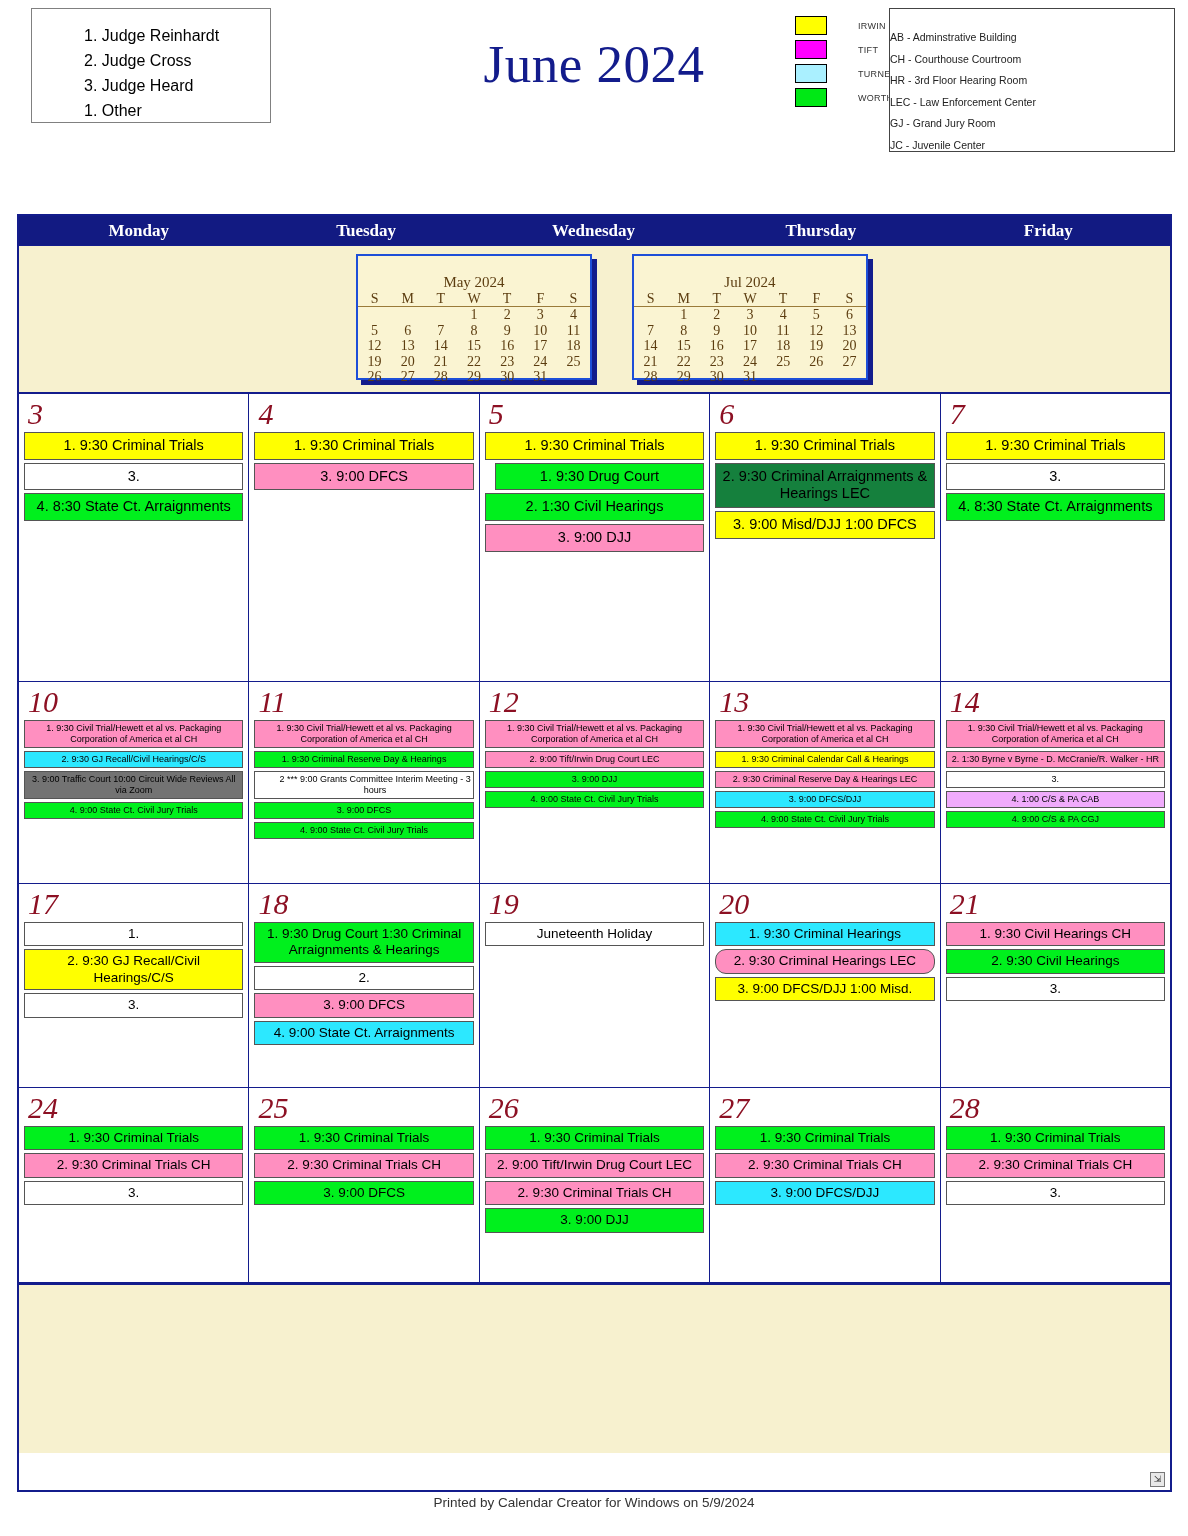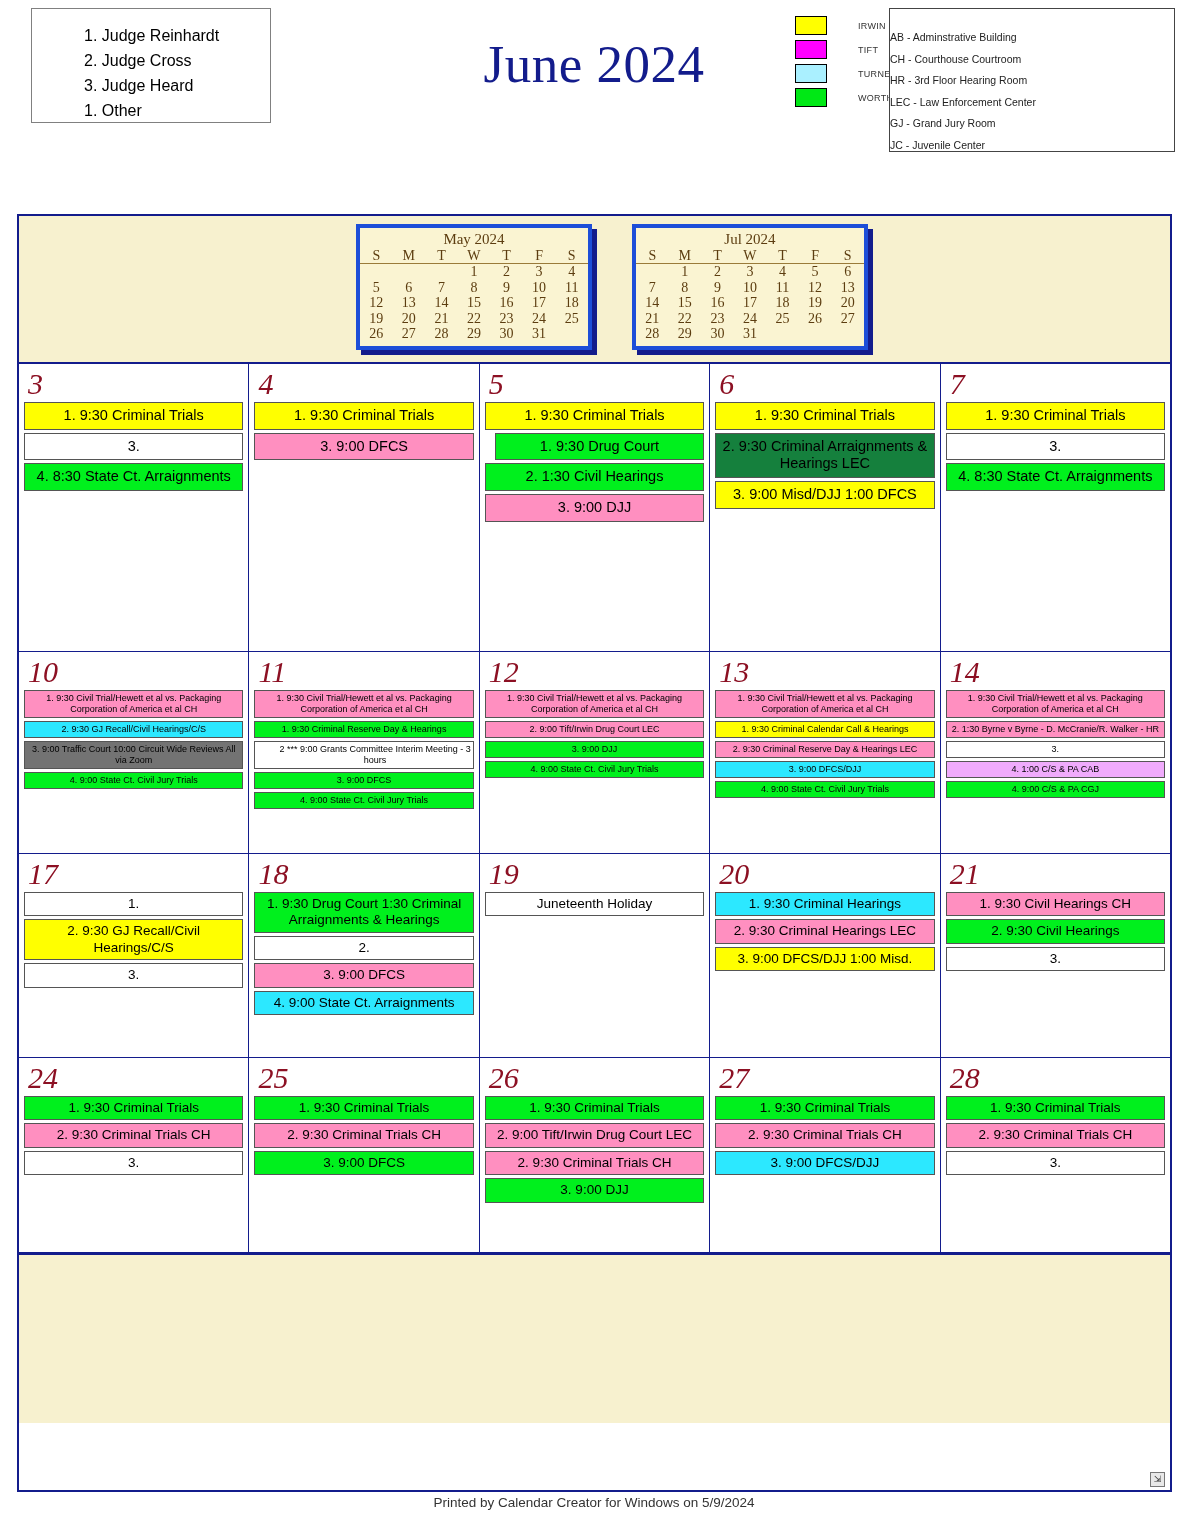--- a/index.html
+++ b/index.html
@@ -125,24 +125,24 @@
     background: #f7f1cf;
     border-bottom: 2px solid #131c8c;
     position: relative;
   }
   .mini-cal {
     position: absolute;
     top: 8px;
     width: 236px;
     height: 126px;
     background: #faf4d2;
-    border: 4px solid #1d4ed8;
+    border: 2px solid #1d4ed8;
     box-shadow: 5px 5px 0 #131c8c;
     box-sizing: border-box;
-    padding-top: 3px;
+    padding-top: 18px;
   }
   .mini-cal.may { left: 337px; }
   .mini-cal.jul { left: 613px; }
   .mini-title {
     text-align: center;
     font-family: "Liberation Serif", serif;
     font-size: 15px;
     color: #5c3d10;
     line-height: 17px;
   }
@@ -276,20 +276,29 @@
     <div class="room-line">CH - Courthouse Courtroom</div>
     <div class="room-line">HR - 3rd Floor Hearing Room</div>
     <div class="room-line">LEC - Law Enforcement Center</div>
     <div class="room-line">GJ - Grand Jury Room</div>
     <div class="room-line">JC - Juvenile Center</div>
   </div>
 </div>
 
 <div class="cal-frame">
 
+  <div class="dow-bar">
+    <div class="dow-spacer-l"></div>
+    <div class="dow-cell">Monday</div>
+    <div class="dow-cell">Tuesday</div>
+    <div class="dow-cell">Wednesday</div>
+    <div class="dow-cell">Thursday</div>
+    <div class="dow-cell">Friday</div>
+    <div class="dow-spacer-r"></div>
+  </div>
 
   <div class="mini-strip">
     <div class="mini-cal may">
       <div class="mini-title">May 2024</div>
       <table class="mini-table">
         <thead>
           <tr>
             <th>S</th>
             <th>M</th>
             <th>T</th>
@@ -528,21 +537,21 @@
         <div class="day-cell">
           <div class="day-num">19</div>
           <div class="events">
             <div class="ev s-md" style="background: rgb(255, 255, 255);">Juneteenth Holiday</div>
           </div>
         </div>
         <div class="day-cell">
           <div class="day-num">20</div>
           <div class="events">
             <div class="ev s-md" style="background: rgb(44, 232, 255);">1. 9:30 Criminal Hearings</div>
-            <div class="ev s-md" style="background: rgb(255, 143, 192);">2. 9:30 Criminal Hearings LEC</div>
+            <div class="ev s-md" style="background: rgb(255, 143, 192); border-radius: 11px;">2. 9:30 Criminal Hearings LEC</div>
             <div class="ev s-md" style="background: rgb(255, 255, 0);">3. 9:00 DFCS/DJJ 1:00 Misd.</div>
           </div>
         </div>
         <div class="day-cell">
           <div class="day-num">21</div>
           <div class="events">
             <div class="ev s-md" style="background: rgb(255, 143, 192);">1. 9:30 Civil Hearings CH</div>
             <div class="ev s-md" style="background: rgb(0, 240, 29);">2. 9:30 Civil Hearings</div>
             <div class="ev s-md" style="background: rgb(255, 255, 255);">3.</div>
           </div>

